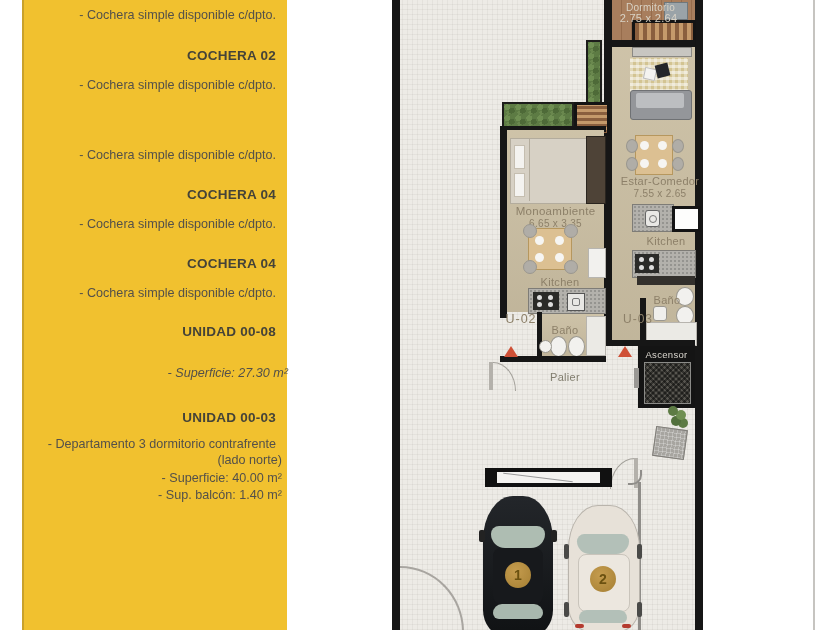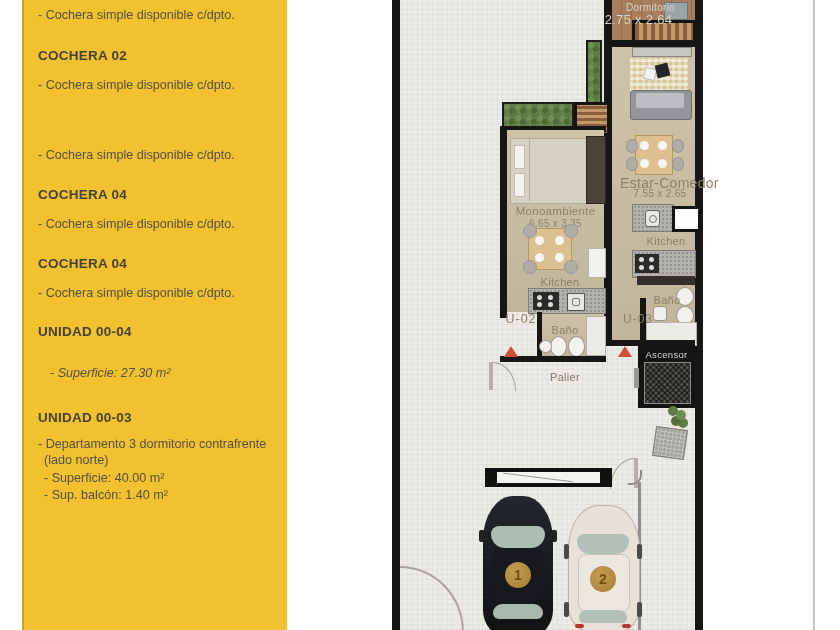--- a/index.html
+++ b/index.html
@@ -1,21 +1,21 @@
 <!DOCTYPE html>
 <html><head>
 <meta charset="utf-8">
 <style>
   html,body{margin:0;padding:0;background:#ffffff;}
   .stage{position:relative;width:840px;height:630px;background:#ffffff;overflow:hidden;
          font-family:"Liberation Sans",sans-serif;}
 
   
   .sidebar{position:absolute;left:22px;top:0;width:263px;height:630px;
-           background:#f1c12f;border-left:2px solid #c9a12b;}
+           background:#f1c12f;border-left:2px solid #c9a12b;text-align:right;}
   .sb-line{position:absolute;left:14px;width:238px;color:#53504a;font-size:12.6px;line-height:15px;}
   .sb-title{position:absolute;left:14px;width:238px;color:#454338;font-weight:bold;
             font-size:13.5px;letter-spacing:.25px;}
   .indent1{left:26px;font-style:italic;}
   .indent2{left:20px;}
 
   
   .plan{position:absolute;left:392px;top:0;width:311px;height:630px;background-color:#edebe6;
         background-image:
           repeating-linear-gradient(0deg, rgba(110,105,95,.07) 0 1px, transparent 1px 5px),
@@ -51,41 +51,41 @@
     <div class="sb-line" style="top:78px">- Cochera simple disponible c/dpto.</div>
 
     <div class="sb-line" style="top:148px">- Cochera simple disponible c/dpto.</div>
 
     <div class="sb-title" style="top:187px">COCHERA 04</div>
     <div class="sb-line" style="top:217px">- Cochera simple disponible c/dpto.</div>
 
     <div class="sb-title" style="top:256px">COCHERA 04</div>
     <div class="sb-line" style="top:286px">- Cochera simple disponible c/dpto.</div>
 
-    <div class="sb-title" style="top:324px">UNIDAD  00-04</div>
+    <div class="sb-title" style="top:324px">UNIDAD  00-08</div>
     <div class="sb-line indent1" style="top:366px">- Superficie: 27.30 m²</div>
 
     <div class="sb-title" style="top:410px">UNIDAD 00-03</div>
     <div class="sb-line" style="top:437px">- Departamento 3 dormitorio contrafrente</div>
     <div class="sb-line indent2" style="top:453px">(lado norte)</div>
     <div class="sb-line indent2" style="top:471px">- Superficie: 40.00 m²</div>
     <div class="sb-line indent2" style="top:488px">- Sup. balcón: 1.40 m²</div>
   </div>
 
   <div class="plan">
 
     <div class="wall" style="left:0;top:0;width:8px;height:630px"></div>
     <div class="wall" style="left:303px;top:0;width:8px;height:630px"></div>
     <div class="wall" style="left:212px;top:0;width:8px;height:346px"></div>
 
     <div class="wood" style="left:220px;top:0;width:83px;height:40px"></div>
     <div style="left:272px;top:2px;width:22px;height:16px;background:#9aa3a8;border:1px solid #6f777b"></div>
     <div style="left:240px;top:20px;width:58px;height:22px;border:3px solid #141414;background:repeating-linear-gradient(90deg,#8a5f3e 0 4px,#c59a6b 4px 8px)"></div>
     <div class="plabel" style="left:221px;top:2px;width:75px;color:#d9d3c6;font-size:10px">Dormitorio</div>
-    <div class="plabel" style="left:209px;top:12px;width:75px;color:#d9d3c6;font-size:13px">2.75 x 2.64</div>
+    <div class="plabel" style="left:219px;top:12px;width:75px;color:#d9d3c6;font-size:11px">2.75 x 2.64</div>
     <div class="wall" style="left:220px;top:40px;width:83px;height:7px"></div>
 
     <div class="hedge" style="left:194px;top:40px;width:12px;height:60px"></div>
     <div class="hedge" style="left:110px;top:102px;width:68px;height:24px"></div>
     <div style="left:182px;top:102px;width:30px;height:28px;border:3px solid #141414;background:repeating-linear-gradient(0deg,#8a5f3e 0 3px,#c59a6b 3px 6px)"></div>
 
     <div class="floor-beige" style="left:220px;top:47px;width:83px;height:299px"></div>
     <div style="left:240px;top:47px;width:58px;height:8px;background:#c8c6c1;border:1px solid #8a8883"></div>
     <div style="left:238px;top:58px;width:58px;height:34px;background:#d3c492;background-image:repeating-linear-gradient(0deg,rgba(255,255,255,.5) 0 3px,transparent 3px 6px),repeating-linear-gradient(90deg,rgba(255,255,255,.35) 0 3px,transparent 3px 6px)"></div>
     <div style="left:252px;top:68px;width:10px;height:10px;background:#f4f3f0;border:1px solid #bbb;transform:rotate(12deg)"></div>
@@ -96,21 +96,21 @@
     <div style="left:243px;top:135px;width:36px;height:38px;background:#dcc092;border:1px solid #b6975e">
       <div style="left:4px;top:5px;width:9px;height:9px;border-radius:50%;background:#f6f5f2"></div>
       <div style="left:22px;top:5px;width:9px;height:9px;border-radius:50%;background:#f6f5f2"></div>
       <div style="left:4px;top:23px;width:9px;height:9px;border-radius:50%;background:#f6f5f2"></div>
       <div style="left:22px;top:23px;width:9px;height:9px;border-radius:50%;background:#f6f5f2"></div>
     </div>
     <div class="oval" style="left:234px;top:139px;width:10px;height:12px;background:#b0ada7"></div>
     <div class="oval" style="left:234px;top:157px;width:10px;height:12px;background:#b0ada7"></div>
     <div class="oval" style="left:280px;top:139px;width:10px;height:12px;background:#b0ada7"></div>
     <div class="oval" style="left:280px;top:157px;width:10px;height:12px;background:#b0ada7"></div>
-    <div class="plabel" style="left:228px;top:175px;width:80px;font-size:14px">Estar-Comedor</div>
+    <div class="plabel" style="left:228px;top:175px;width:80px;font-size:11px">Estar-Comedor</div>
     <div class="plabel" style="left:228px;top:188px;width:80px;font-size:10px">7.55 x 2.65</div>
 
     <div class="counter" style="left:240px;top:204px;width:40px;height:26px">
       <div style="left:12px;top:5px;width:13px;height:15px;background:#e9e8e5;border:1px solid #666;border-radius:3px">
         <div style="left:3px;top:4px;width:6px;height:6px;border:1px solid #777;border-radius:50%"></div>
       </div>
     </div>
     <div style="left:280px;top:206px;width:23px;height:20px;background:#fdfdfc;border:3px solid #141414"></div>
     <div class="plabel" style="left:234px;top:235px;width:80px;font-size:11px">Kitchen</div>
     <div class="counter" style="left:240px;top:250px;width:62px;height:26px">

